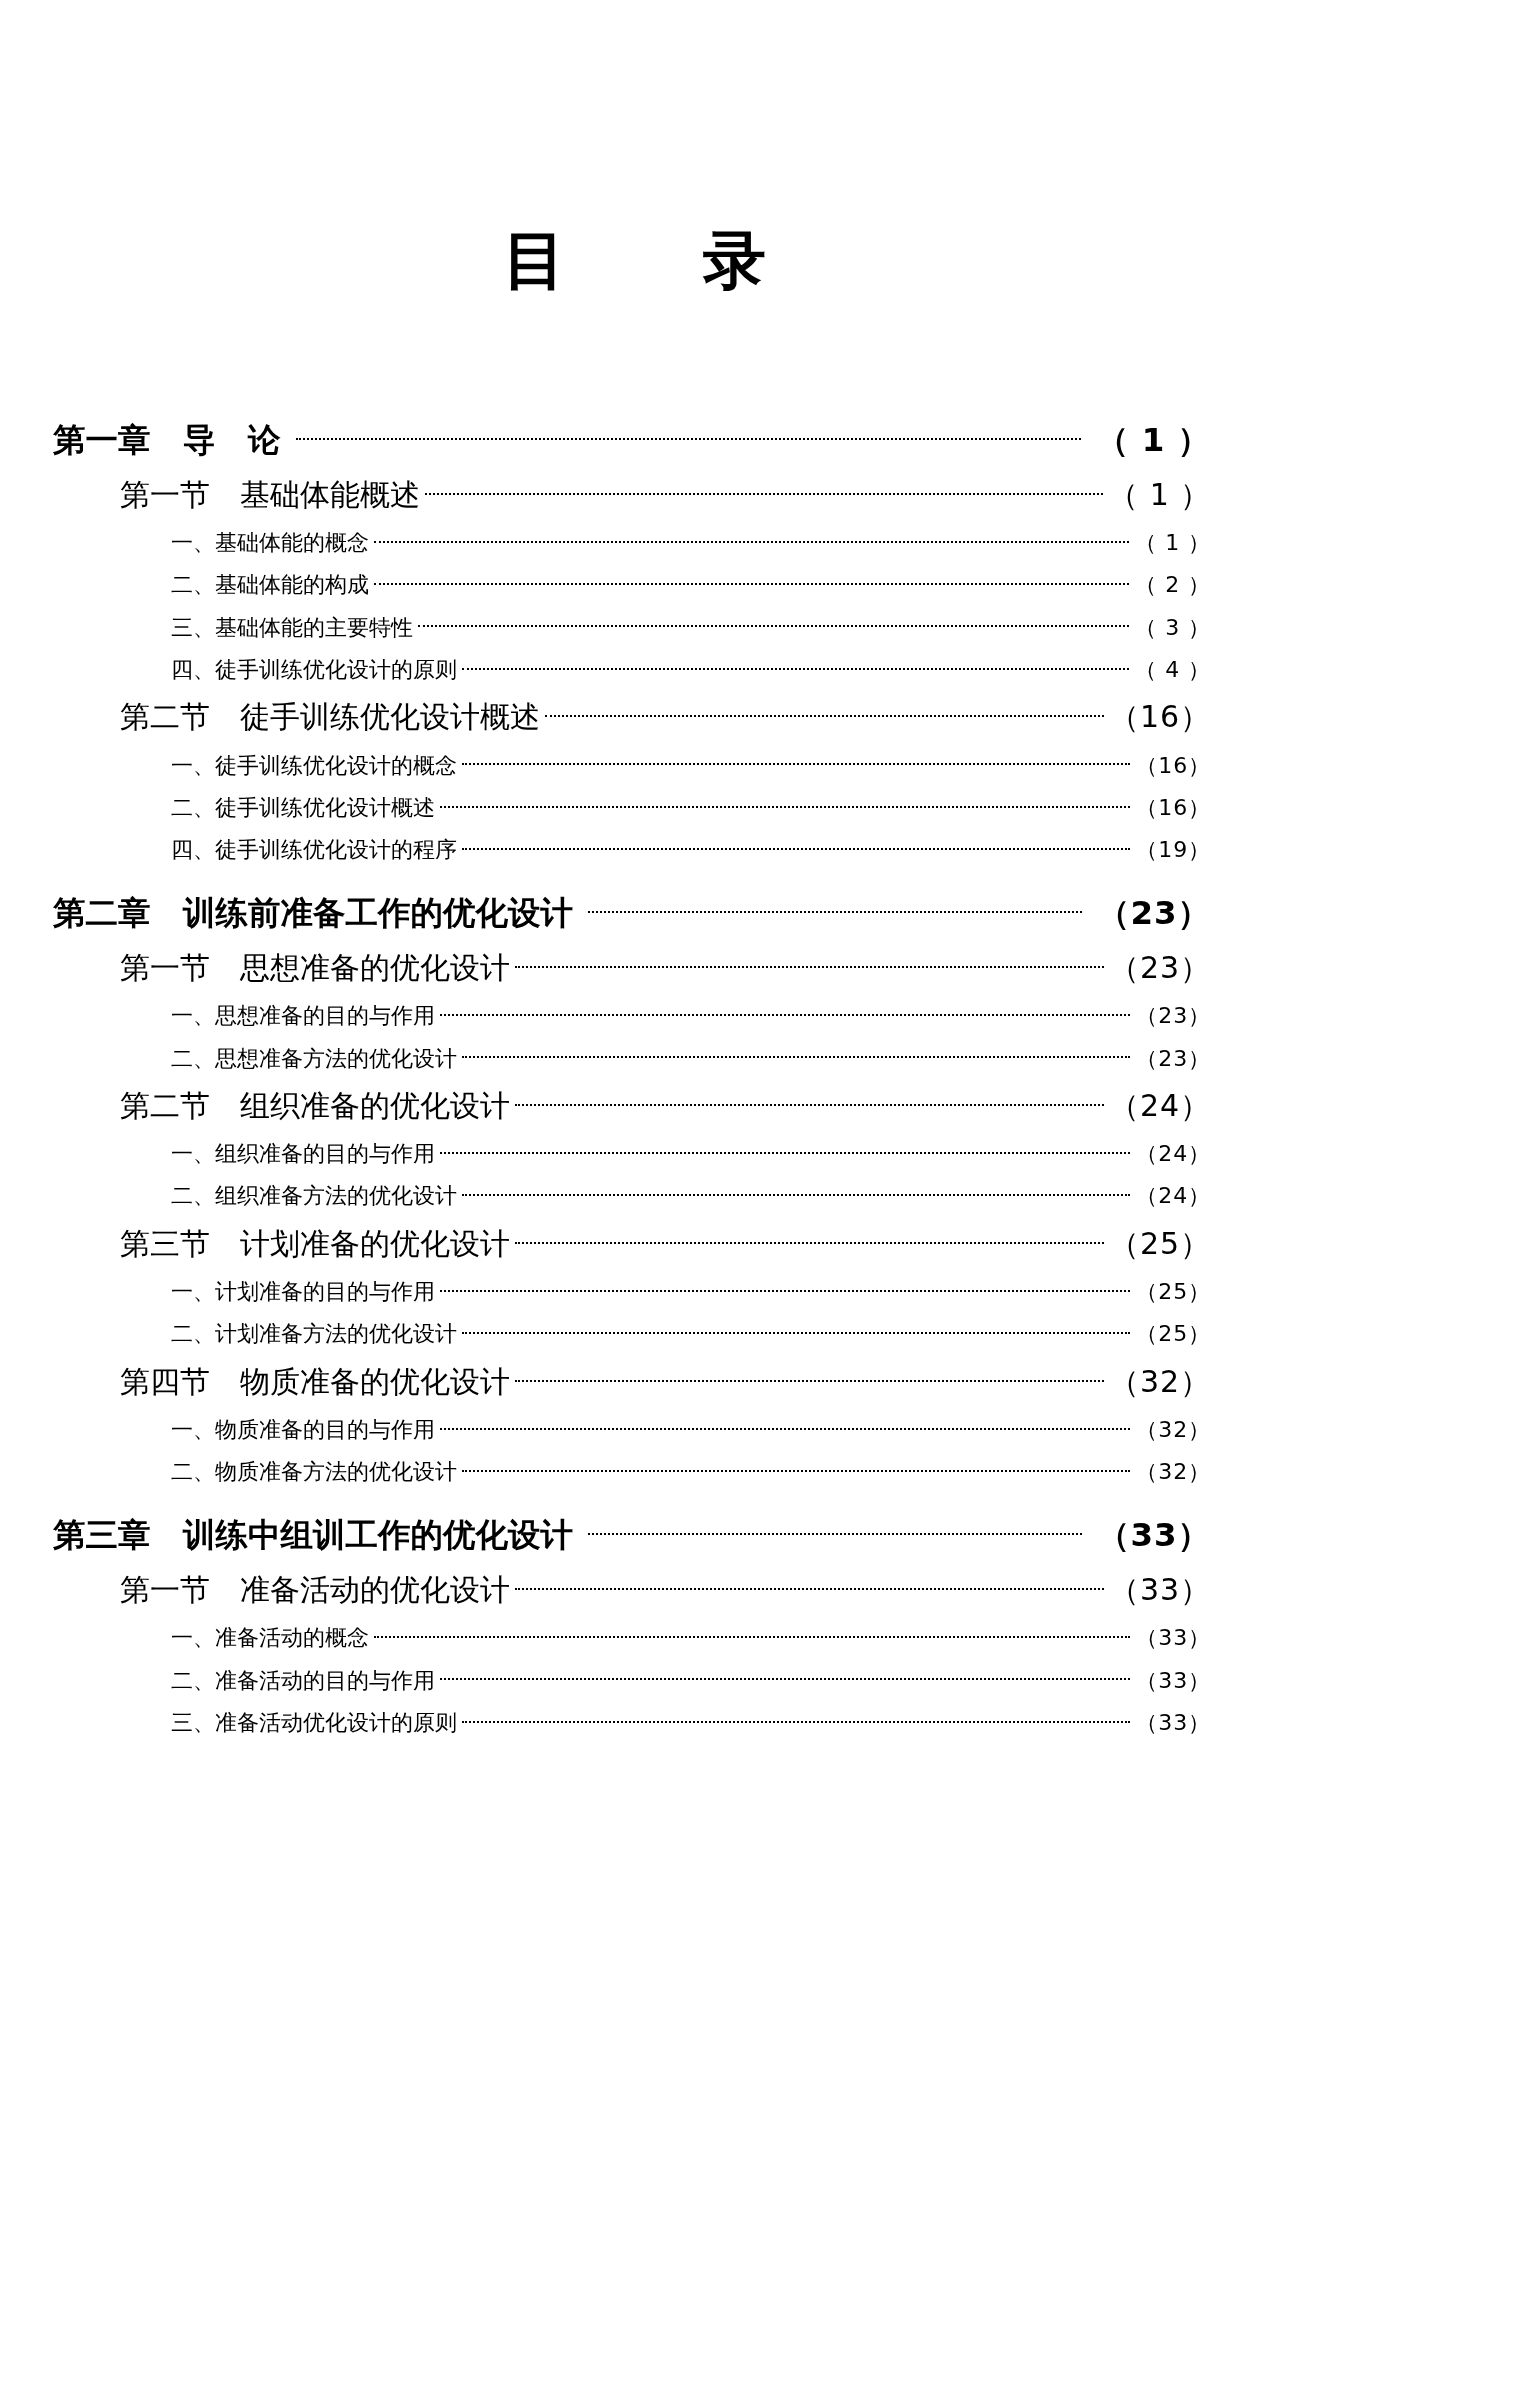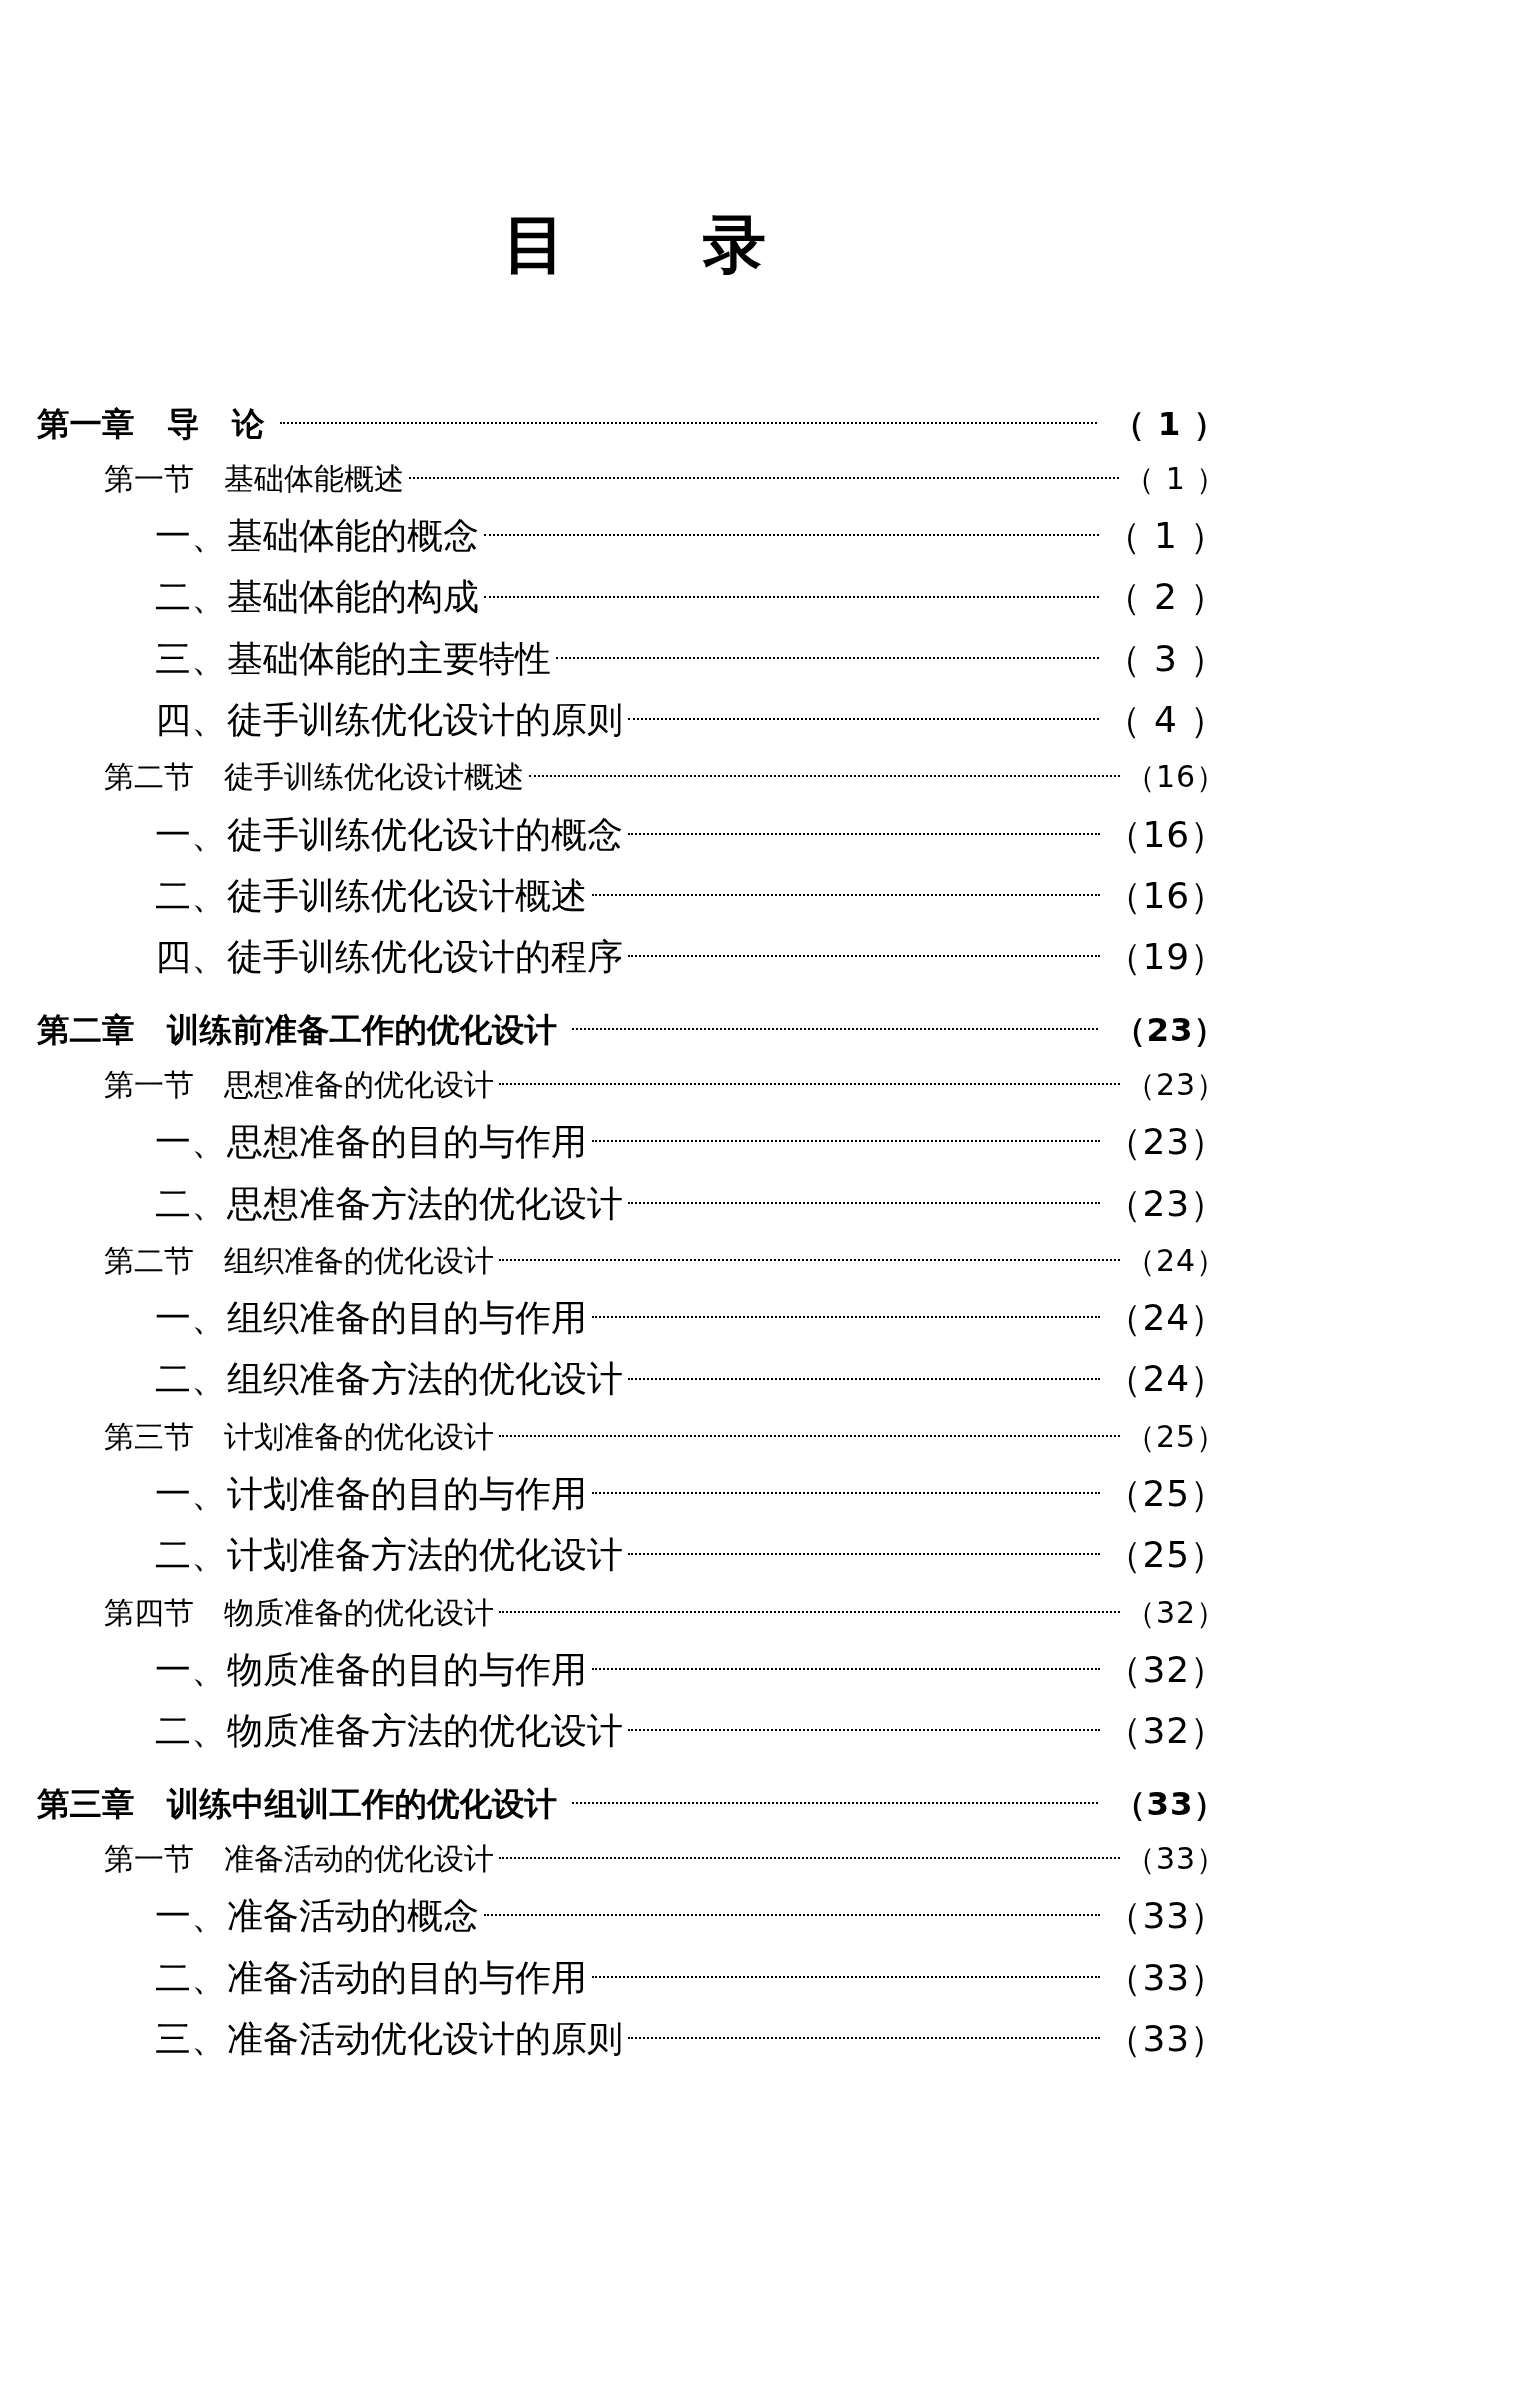--- a/index.html
+++ b/index.html
@@ -14,21 +14,21 @@
     color: #000000;
     position: relative;
     overflow: hidden;
   }
   .page {
     position: absolute;
     left: 0;
     top: 0;
     width: 1269px;
     height: 2401px;
-    padding: 0;
+    padding: 16px;
     box-sizing: border-box;
   }
   .toc-title {
     text-align: center;
     font-size: 63px;
     font-weight: bold;
     letter-spacing: 37px;
     padding-top: 202px;
     padding-left: 37px;
     font-family: "DejaVu Sans", "Liberation Sans", sans-serif;
@@ -82,21 +82,21 @@
 
   
   .lvl-section {
     font-size: 30px;
     margin-bottom: 12.3px;
     padding-left: 67px;
   }
 
   
   .lvl-item {
-    font-size: 36px;
+    font-size: 22px;
     margin-bottom: 12.3px;
     padding-left: 118px;
   }
 </style>
 </head>
 <body>
 
 <div class="page">
   <div class="toc-title">目　录</div>
   <div class="toc-body">

